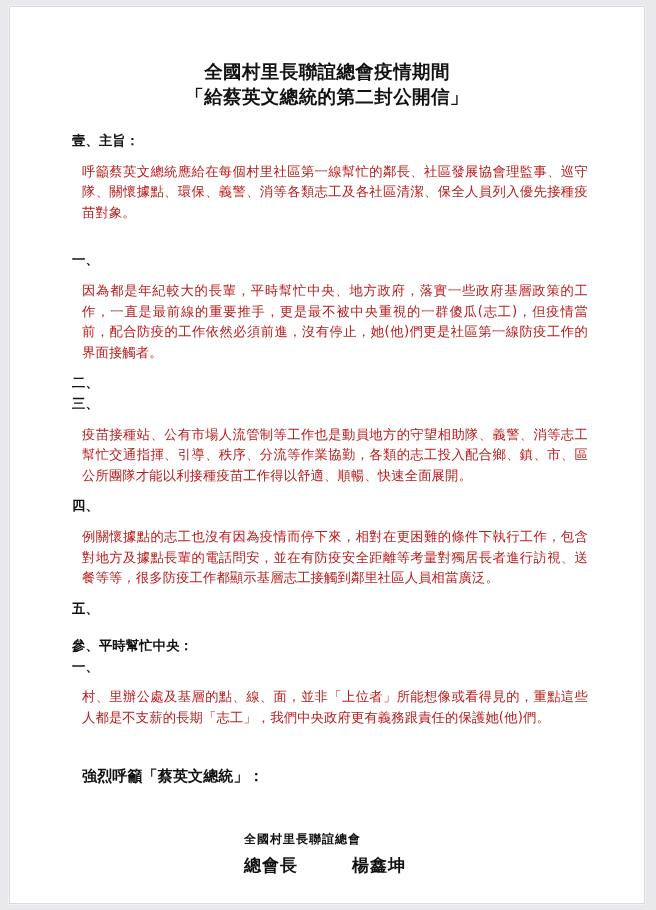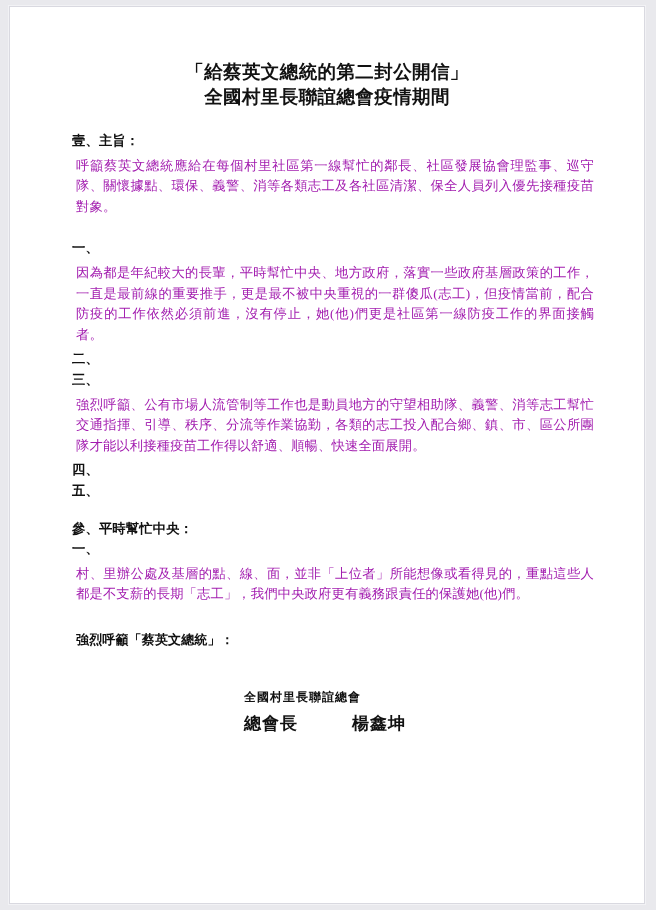--- a/index.html
+++ b/index.html
@@ -57,48 +57,48 @@
     padding: 0 46px 0 62px;
     padding-top: 22px;
     color: #1a1a1a;
     font-size: 13.3px;
     line-height: 20.6px;
     letter-spacing: 0.15px;
     text-align: justify;
     text-justify: inter-ideograph;
   }
 
-  .sec { margin: 0; font-family: Liberation Serif, serif; }
+  .sec { margin: 0; }
   .sec-heading {
     margin: 0;
     font-size: 13.3px;
     font-weight: bold;
     line-height: 20.6px;
     color: #111;
   }
   .item-num {
     margin: 0;
     font-size: 13.3px;
     font-weight: bold;
     line-height: 20.6px;
     color: #111;
   }
   .para {
-    margin: 4px;
+    margin: 10px;
     font-size: 13.3px;
     line-height: 20.6px;
-    color: #a21caf;
+    color: #b91c1c;
     text-align: justify;
     text-justify: inter-ideograph;
   }
   .gap { height: 17px; }
 
   .appeal-heading {
-    margin: 4px;
-    font-size: 13px;
+    margin: 10px;
+    font-size: 15px;
     font-weight: bold;
     line-height: 20.6px;
     color: #111;
   }
 
   
   .sign-block {
     margin: 0;
     padding: 0 46px 0 62px;
     padding-top: 30px;
@@ -123,44 +123,45 @@
     white-space: pre;
   }
 </style>
 </head>
 <body>
 
 <div class="page-wrap">
   <div class="sheet">
 
     <h1 class="doc-title">
+      <span class="title-line">全國村里長聯誼總會疫情期間</span>
       <span class="title-line">「給蔡英文總統的第二封公開信」</span>
-      <span class="title-line">全國村里長聯誼總會疫情期間</span>
     </h1>
 
     <div class="doc-body">
 
       <div class="sec">
         <p class="sec-heading">壹、主旨：</p>
         <p class="para">呼籲蔡英文總統應給在每個村里社區第一線幫忙的鄰長、社區發展協會理監事、巡守隊、關懷據點、環保、義警、消等各類志工及各社區清潔、保全人員列入優先接種疫苗對象。</p>
       </div>
 
       <div class="gap"></div>
 
       <div class="sec">
 
         <p class="item-num">一、</p>
         <p class="para">因為都是年紀較大的長輩，平時幫忙中央、地方政府，落實一些政府基層政策的工作，一直是最前線的重要推手，更是最不被中央重視的一群傻瓜(志工)，但疫情當前，配合防疫的工作依然必須前進，沒有停止，她(他)們更是社區第一線防疫工作的界面接觸者。</p>
 
         <p class="item-num">二、</p>
 
         <p class="item-num">三、</p>
-        <p class="para">強烈呼籲、公有市場人流管制等工作也是動員地方的守望相助隊、義警、消等志工幫忙交通指揮、引導、秩序、分流等作業協勤，各類的志工投入配合鄉、鎮、市、區公所團隊才能以利接種疫苗工作得以舒適、順暢、快速全面展開。</p>
+        <p class="para">疫苗接種站、公有市場人流管制等工作也是動員地方的守望相助隊、義警、消等志工幫忙交通指揮、引導、秩序、分流等作業協勤，各類的志工投入配合鄉、鎮、市、區公所團隊才能以利接種疫苗工作得以舒適、順暢、快速全面展開。</p>
 
         <p class="item-num">四、</p>
+        <p class="para">例關懷據點的志工也沒有因為疫情而停下來，相對在更困難的條件下執行工作，包含對地方及據點長輩的電話問安，並在有防疫安全距離等考量對獨居長者進行訪視、送餐等等，很多防疫工作都顯示基層志工接觸到鄰里社區人員相當廣泛。</p>
 
         <p class="item-num">五、</p>
       </div>
 
       <div class="gap"></div>
 
       <div class="sec">
         <p class="sec-heading">參、平時幫忙中央：</p>
         <p class="item-num">一、</p>
         <p class="para">村、里辦公處及基層的點、線、面，並非「上位者」所能想像或看得見的，重點這些人都是不支薪的長期「志工」，我們中央政府更有義務跟責任的保護她(他)們。</p>

